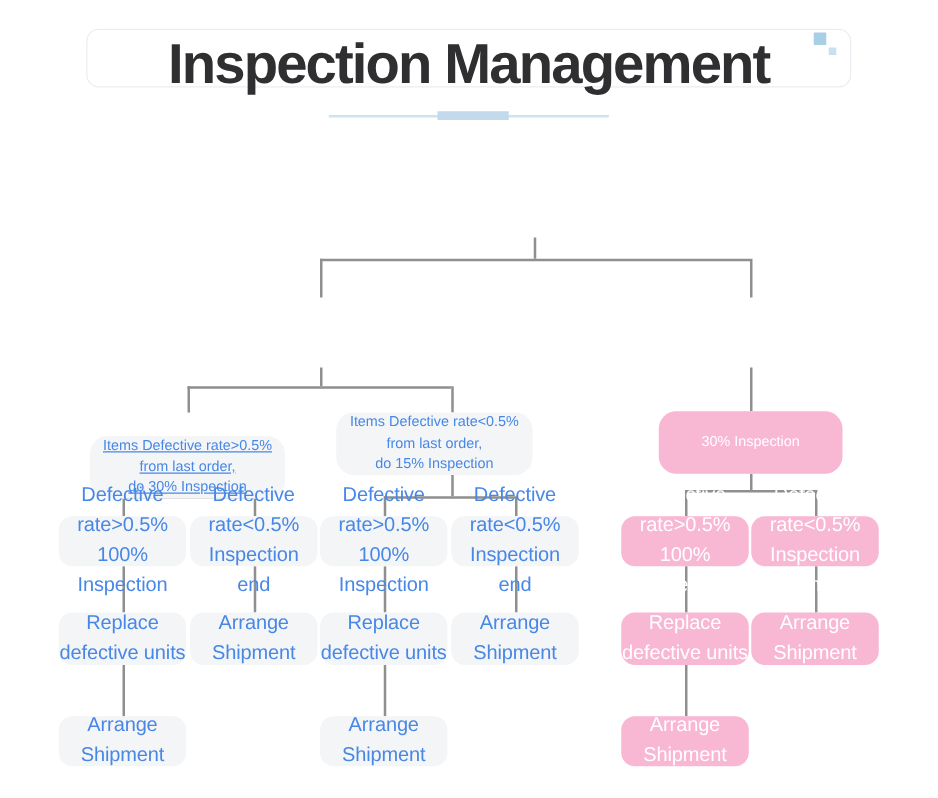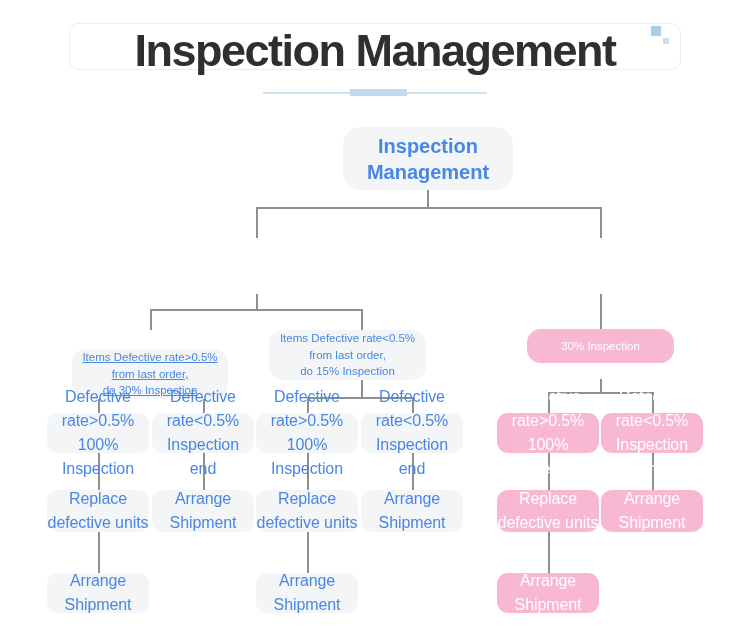--- a/index.html
+++ b/index.html
@@ -79,31 +79,29 @@
   <div class="line v" style="left:203px;top:453px;height:37px;"></div>
   <div class="line v" style="left:307px;top:453px;height:37px;"></div>
   <div class="line v" style="left:412px;top:453px;height:37px;"></div>
   <div class="line v" style="left:548px;top:453px;height:37px;"></div>
   <div class="line v" style="left:652px;top:453px;height:37px;"></div>
 
   <div class="line v" style="left:98px;top:532px;height:41px;"></div>
   <div class="line v" style="left:307px;top:532px;height:41px;"></div>
   <div class="line v" style="left:548px;top:532px;height:41px;"></div>
 
-  <div class="node gray root" style="left:343px;top:127px;width:170px;height:63px;">Inspection
-Management</div>
 
 
   <div class="node gray mid" style="left:72px;top:349px;width:156px;height:50px;text-decoration:underline;">Items Defective rate&gt;0.5%
 from last order,
 do 30% Inspection</div>
   <div class="node gray mid" style="left:269px;top:330px;width:157px;height:50px;">Items Defective rate&lt;0.5%
 from last order,
 do 15% Inspection</div>
-  <div class="node pink mid" style="left:527px;top:329px;width:147px;height:34px;">30% Inspection</div>
+  <div class="node pink mid" style="left:527px;top:329px;width:147px;height:50px;">30% Inspection</div>
 
   <div class="node gray tiny" style="left:47px;top:413px;width:102px;height:40px;">Defective rate&gt;0.5%
 100% Inspection</div>
   <div class="node gray tiny" style="left:152px;top:413px;width:102px;height:40px;">Defective rate&lt;0.5%
 Inspection end</div>
   <div class="node gray tiny" style="left:256px;top:413px;width:102px;height:40px;">Defective rate&gt;0.5%
 100% Inspection</div>
   <div class="node gray tiny" style="left:361px;top:413px;width:102px;height:40px;">Defective rate&lt;0.5%
 Inspection end</div>
   <div class="node pink tiny" style="left:497px;top:413px;width:102px;height:40px;">Defective rate&gt;0.5%

